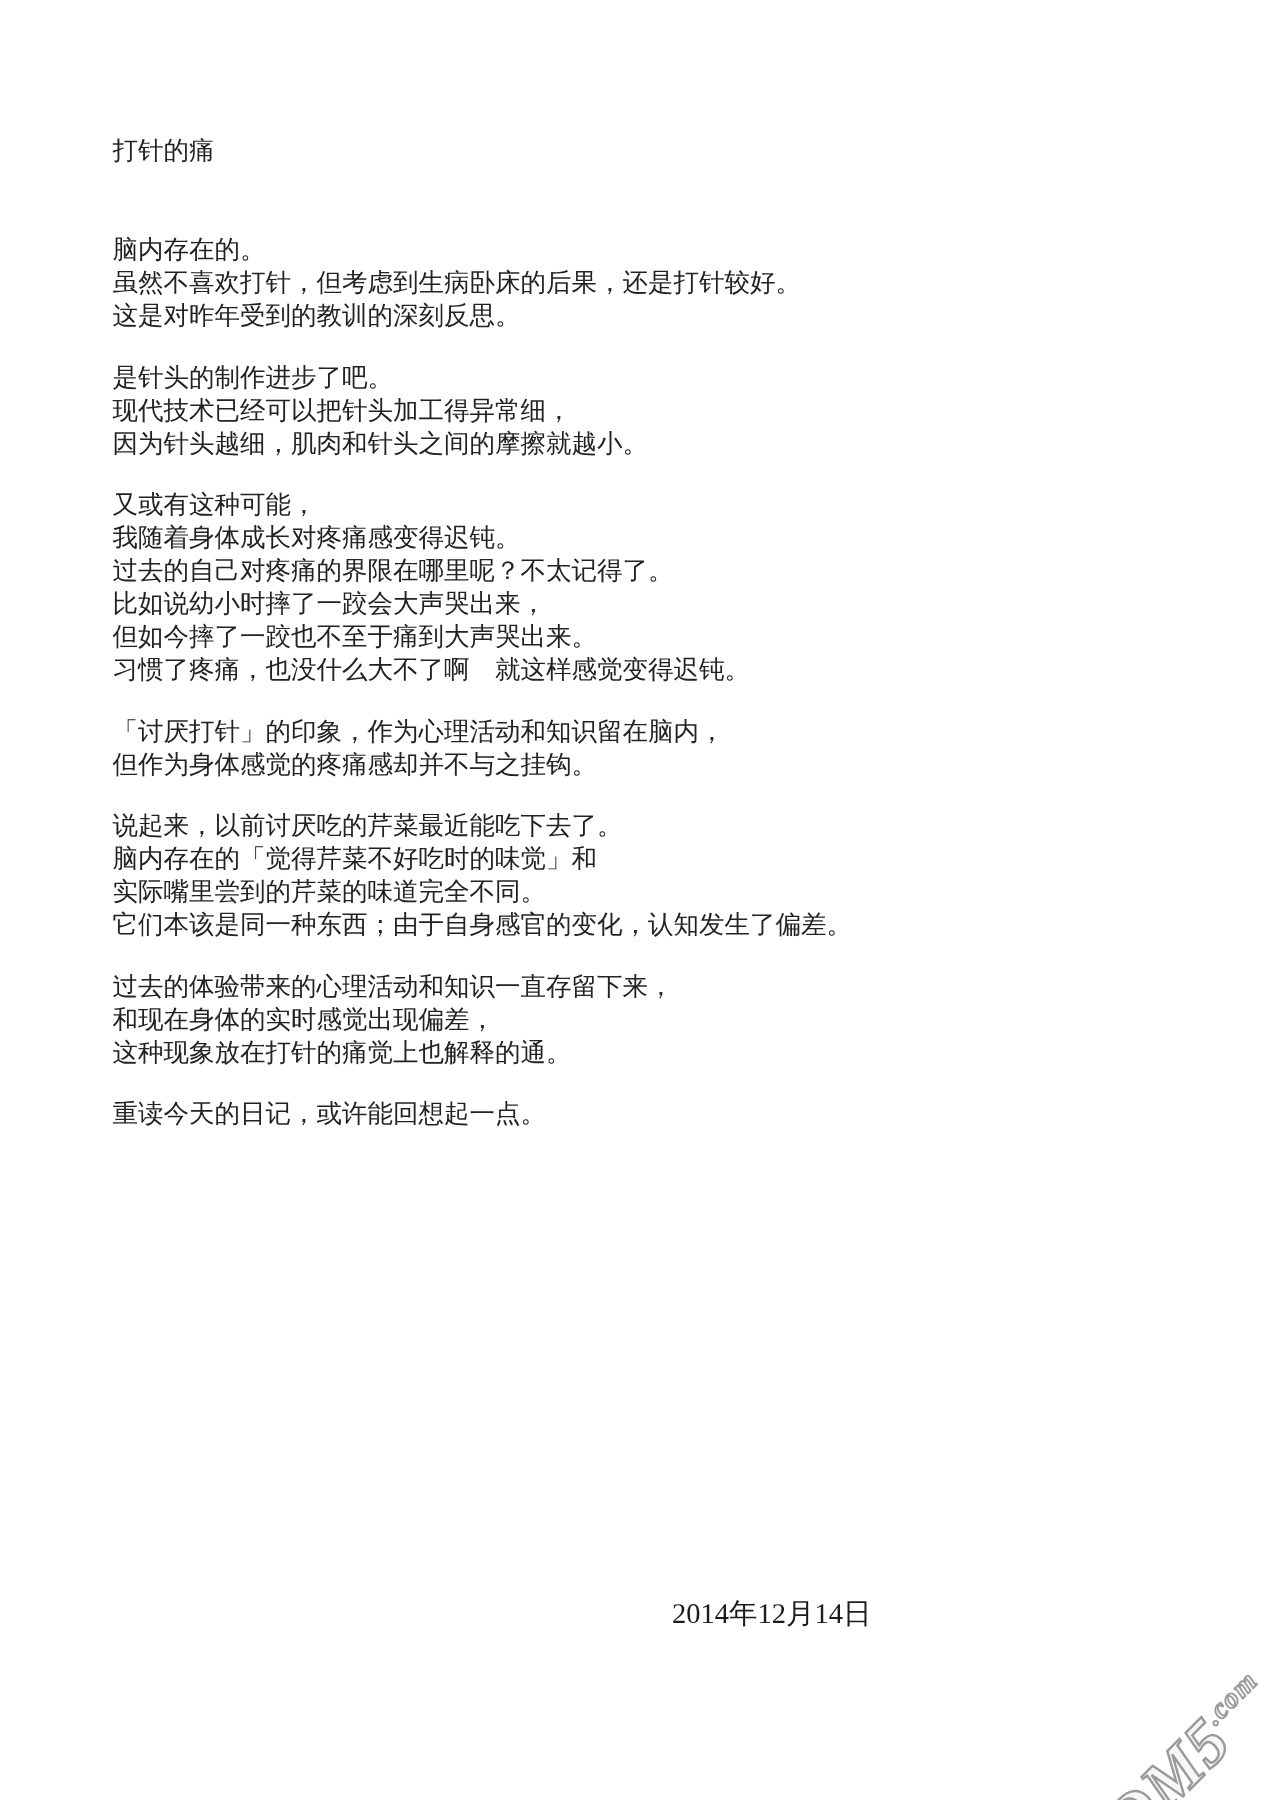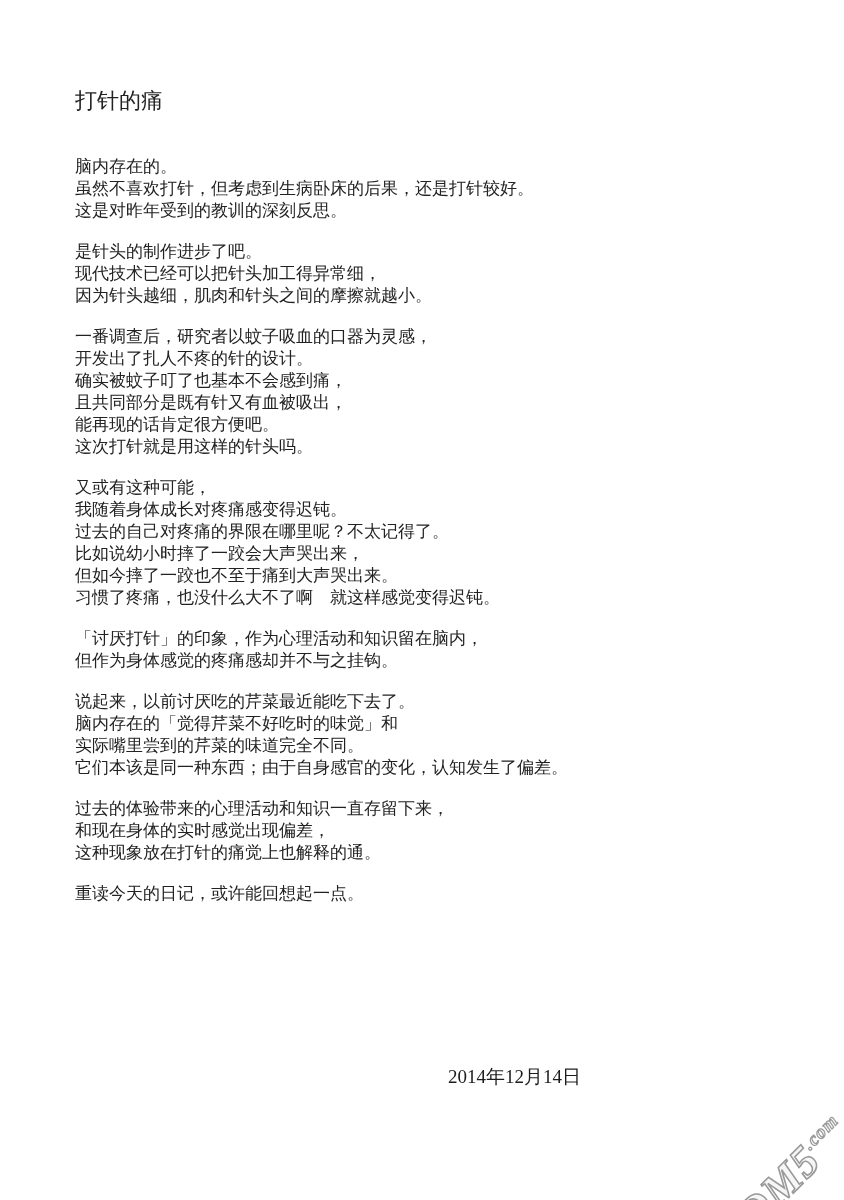--- a/index.html
+++ b/index.html
@@ -6,21 +6,21 @@
   body {
     width:844px; height:1200px;
     position:relative; overflow:hidden;
     font-family:"Liberation Serif","DejaVu Serif",serif;
   }
   .page-content {
     position:absolute; left:75px; top:90px; width:700px;
     color:#222222; font-size:17px; line-height:22px;
   }
   .doc-title {
-    font-size:22px; font-weight:normal; margin:0 0 44px 0; line-height:22px;
+    font-size:17px; font-weight:normal; margin:0 0 44px 0; line-height:22px;
   }
   .para { margin:0 0 19px 0; }
   .line { display:block; white-space:pre; }
   .entry-date {
     position:absolute; left:448px; top:1066px;
     font-size:19px; line-height:22px; color:#1c1c1c;
   }
   .watermark {
     position:absolute; left:718px; top:1128px;
     width:190px; height:54px;
@@ -46,28 +46,20 @@
     <span class="line">这是对昨年受到的教训的深刻反思。</span>
   </p>
 
 
   <p class="para">
     <span class="line">是针头的制作进步了吧。</span>
     <span class="line">现代技术已经可以把针头加工得异常细，</span>
     <span class="line">因为针头越细，肌肉和针头之间的摩擦就越小。</span>
   </p>
 
-  <p class="para">
-    <span class="line">一番调查后，研究者以蚊子吸血的口器为灵感，</span>
-    <span class="line">开发出了扎人不疼的针的设计。</span>
-    <span class="line">确实被蚊子叮了也基本不会感到痛，</span>
-    <span class="line">且共同部分是既有针又有血被吸出，</span>
-    <span class="line">能再现的话肯定很方便吧。</span>
-    <span class="line">这次打针就是用这样的针头吗。</span>
-  </p>
 
   <p class="para">
     <span class="line">又或有这种可能，</span>
     <span class="line">我随着身体成长对疼痛感变得迟钝。</span>
     <span class="line">过去的自己对疼痛的界限在哪里呢？不太记得了。</span>
     <span class="line">比如说幼小时摔了一跤会大声哭出来，</span>
     <span class="line">但如今摔了一跤也不至于痛到大声哭出来。</span>
     <span class="line">习惯了疼痛，也没什么大不了啊　就这样感觉变得迟钝。</span>
   </p>
 

